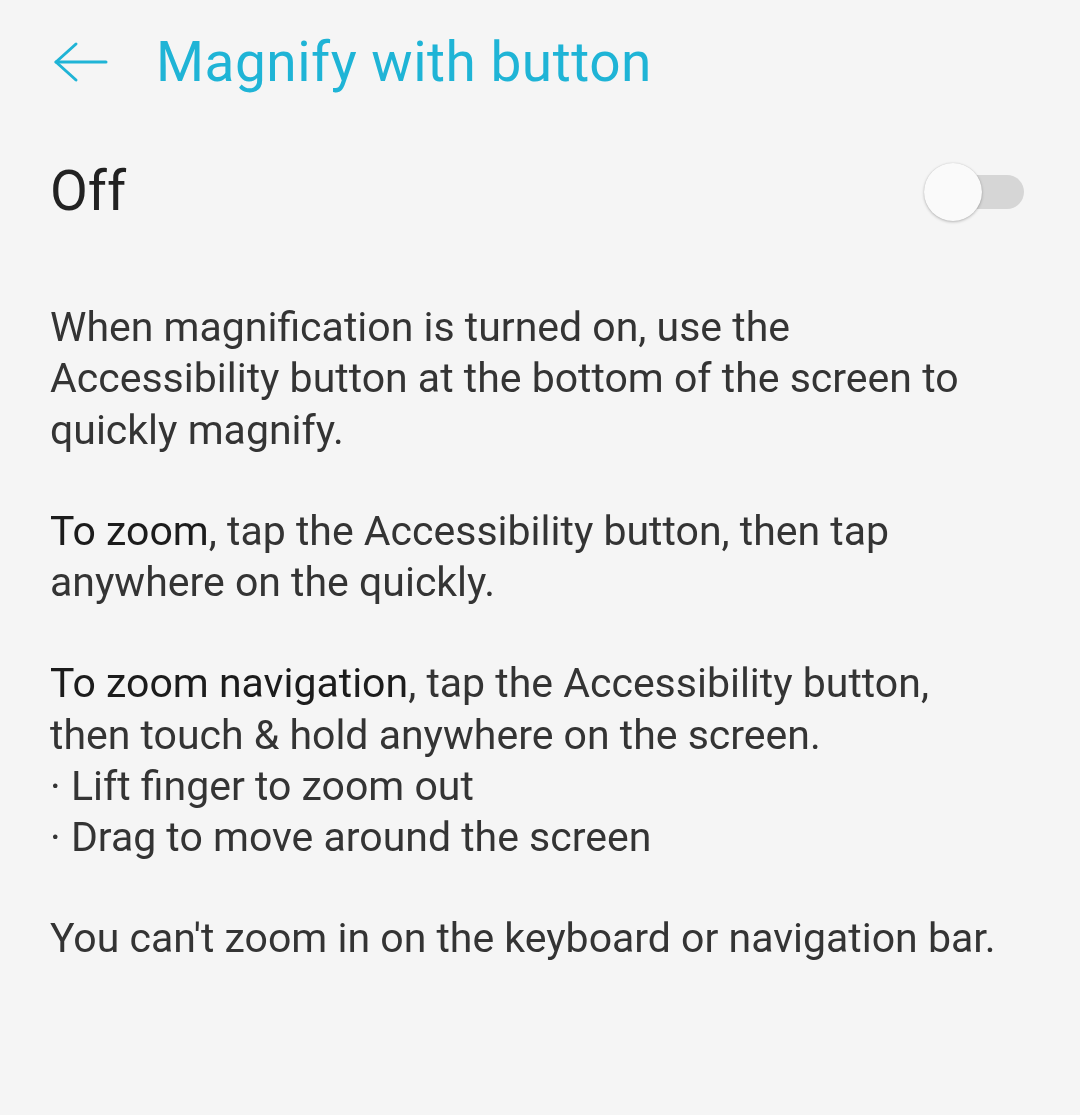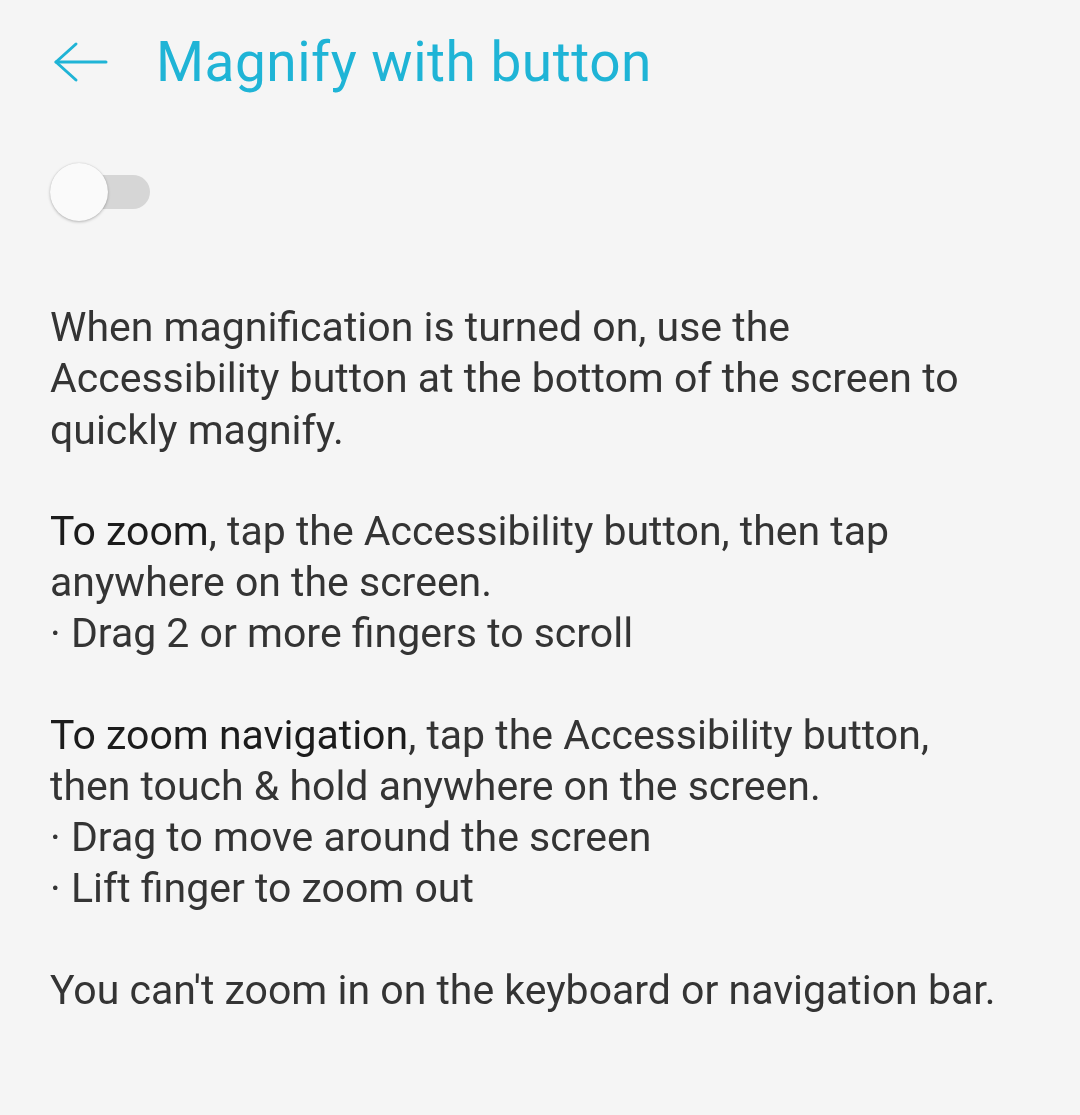--- a/index.html
+++ b/index.html
@@ -88,34 +88,34 @@
   <div class="back-arrow">
     <svg width="58" height="48" viewBox="0 0 58 48" fill="none" stroke-width="3" stroke-linecap="round" stroke-linejoin="round">
       <line x1="4" y1="24" x2="54" y2="24"></line>
       <polyline points="24,6 4,24 24,42"></polyline>
     </svg>
   </div>
   <div class="title">Magnify with button</div>
 </div>
 
 <div class="toggle-row">
+  <div class="toggle-label">Off</div>
   <div class="switch">
     <div class="switch-track"></div>
     <div class="switch-thumb"></div>
   </div>
 </div>
 
 <div class="description">
   <p>When magnification is turned on, use the Accessibility button at the bottom of the screen to quickly magnify.</p>
 
   <p>
-    <span class="bold">To zoom</span><span>, tap the Accessibility button, then tap anywhere on the screen.</span><br>
-    <span class="bullet-line">· Drag 2 or more fingers to scroll</span>
+    <span class="bold">To zoom</span><span>, tap the Accessibility button, then tap anywhere on the quickly.</span><br>
   </p>
 
   <p>
     <span class="bold">To zoom navigation</span><span>, tap the Accessibility button, then touch &amp; hold anywhere on the screen.</span><br>
+    <span class="bullet-line">· Lift finger to zoom out</span>
     <span class="bullet-line">· Drag to move around the screen</span>
-    <span class="bullet-line">· Lift finger to zoom out</span>
   </p>
 
   <p>You can't zoom in on the keyboard or navigation bar.</p>
 </div>
 
 </body></html>

